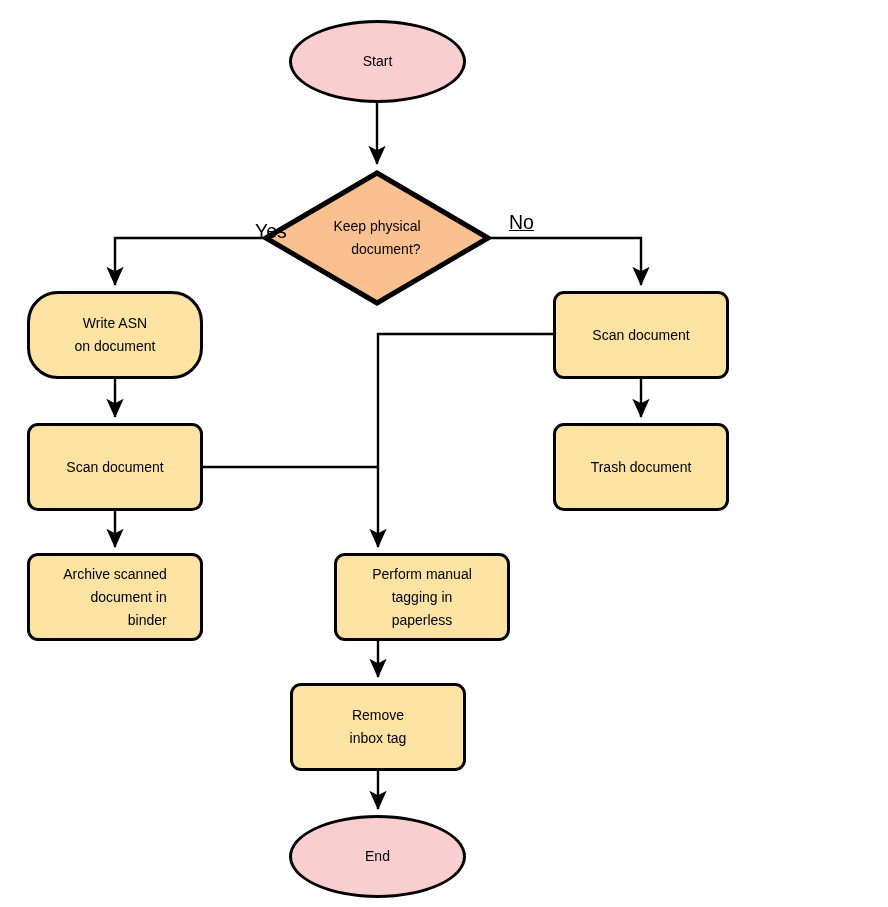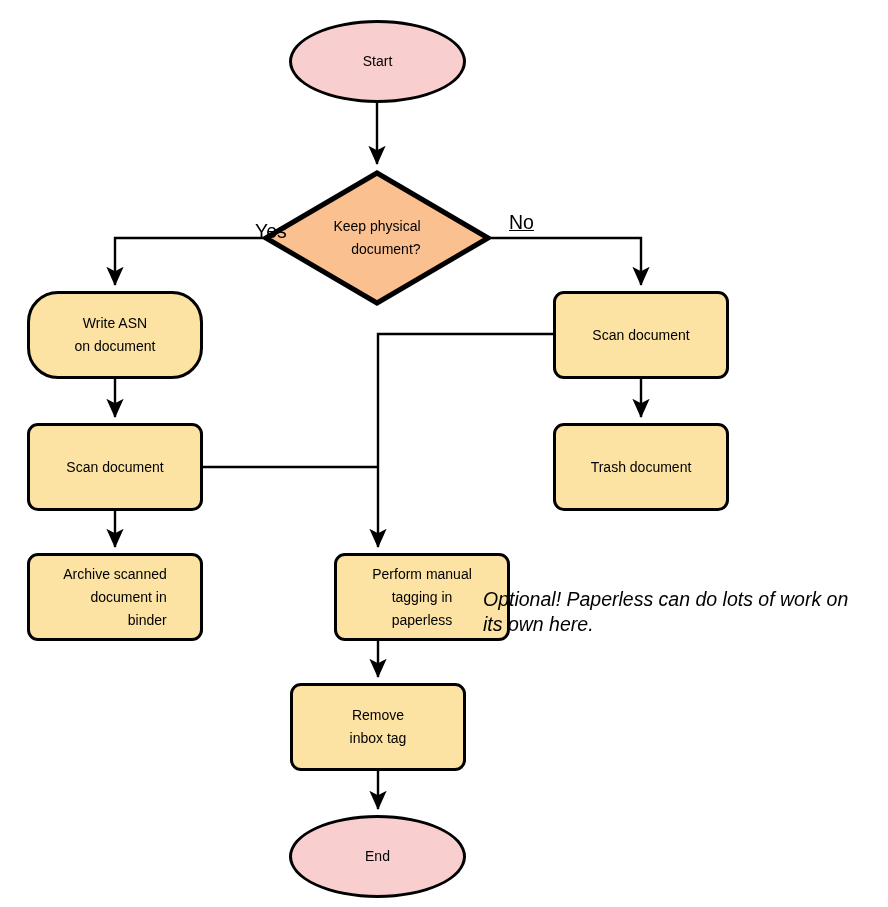--- a/index.html
+++ b/index.html
@@ -155,18 +155,14 @@
     <span>End</span>
   </div>
 
   <div class="node node-process" style="left:290px; top:683px; width:176px; height:88px;">
     <span>Remove<br>inbox tag</span>
   </div>
 
   <div class="edge-label" style="left:211px; top:220px;margin-left:44px;">Yes</div>
   <div class="edge-label" style="left:509px; top:211px;text-decoration:underline;">No</div>
 
-  <div class="annotation" style="left:483px; top:587px;">
-    <div>Optional! Paperless can do lots of work on</div>
-    <div>its own here.</div>
-  </div>
 
 </div>
 
 </body></html>

